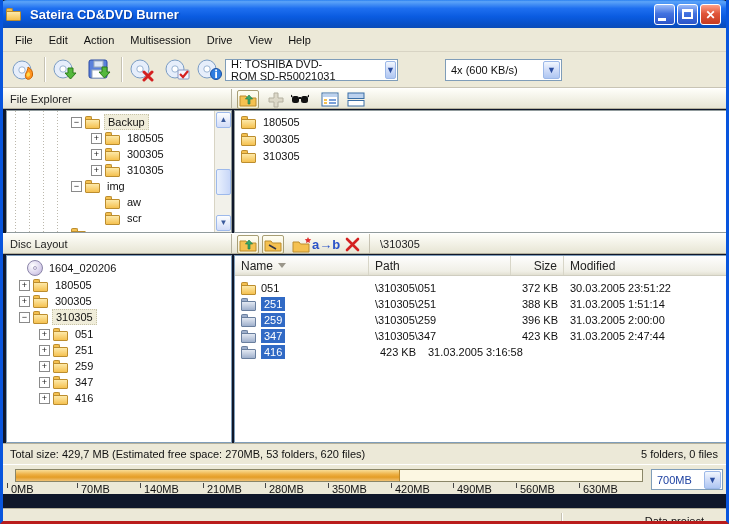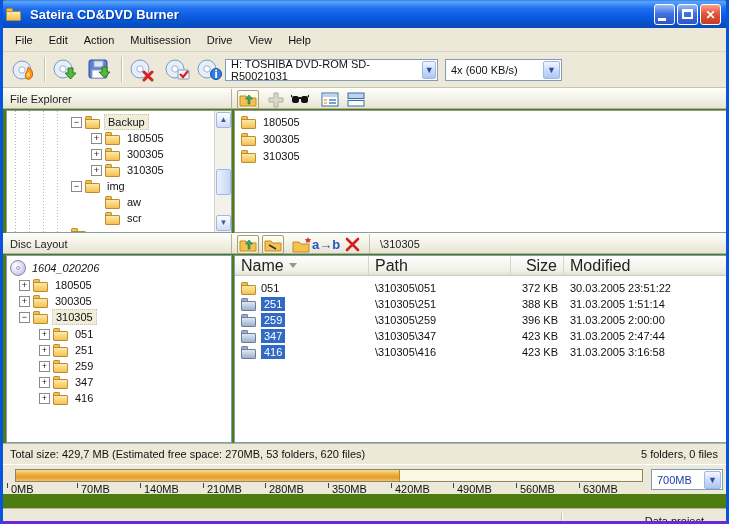--- a/index.html
+++ b/index.html
@@ -1,18 +1,18 @@
 <!DOCTYPE html>
 <html><head>
 <meta charset="utf-8">
 <style>
   html,body{margin:0;padding:0;background:#fff;}
   *{box-sizing:border-box;font-family:"Liberation Sans",sans-serif;}
-  #window{position:relative;width:729px;height:524px;background:#4d7c0f;overflow:hidden;
-    border-left:3px solid #0855dd;border-right:3px solid #0855dd;border-bottom:3px solid #6d28d9;}
+  #window{position:relative;width:729px;height:524px;background:#0f172a;overflow:hidden;
+    border-left:3px solid #0855dd;border-right:3px solid #0855dd;border-bottom:3px solid #b91c1c;}
   
   .titlebar{position:absolute;left:-3px;top:0;width:729px;height:28px;
     background:linear-gradient(180deg,#2a80f0 0%,#5ca4f8 6%,#1e6ff0 30%,#0a5be0 60%,#0850c8 85%,#0a4cb8 100%);
     border-radius:7px 7px 0 0;display:flex;align-items:center;padding:0 6px;}
   .titlebar .ttl{color:#fff;font-weight:bold;font-size:13px;text-shadow:1px 1px 1px #0a3a9a;margin-left:6px;}
   .winbtns{margin-left:auto;display:flex;gap:2px;padding-right:2px;}
   .wbtn{width:21px;height:21px;border:1px solid #fff;border-radius:3px;position:relative;
     background:linear-gradient(180deg,#9cbcf8,#4272e0 45%,#2c55c8);}
   .wbtn.close{background:linear-gradient(180deg,#ffa088,#e0563a 45%,#c83b20);}
   .wbtn .mini{position:absolute;left:3px;bottom:3px;width:8px;height:3px;background:#fff;}
@@ -55,21 +55,21 @@
     background:radial-gradient(circle at 35% 35%,#ffffff,#ddd6ee 55%,#b9aed8);position:relative;}
   .cdico::after{content:"";position:absolute;inset:5px;border-radius:50%;background:#f6f4fb;border:1px solid #a8a0c0;}
   
   .sbar{position:absolute;right:0;top:0;width:17px;height:100%;background:#f2f1ea;border-left:1px solid #d8d4c4;}
   .sbtn{position:absolute;left:1px;width:15px;height:16px;border:1px solid #9db9eb;border-radius:2px;
     background:linear-gradient(180deg,#fdfeff,#d2dcf8);color:#3a5a9c;font-size:8px;text-align:center;line-height:14px;}
   .sthumb{position:absolute;left:1px;width:15px;height:26px;border:1px solid #9db9eb;border-radius:2px;background:linear-gradient(90deg,#eaf1fd,#c8d7f8);}
   
   .thead{position:absolute;left:0;top:0;right:0;height:20px;display:flex;
     background:linear-gradient(180deg,#fefefe,#f0efe6 80%,#e2e0d2);border-bottom:1px solid #cfcdc0;}
-  .th{border-right:1px solid #d8d6c8;padding:3px 6px;font-size:16px;color:#222;display:flex;align-items:center;gap:5px;}
+  .th{border-right:1px solid #d8d6c8;padding:3px 6px;font-size:12px;color:#222;display:flex;align-items:center;gap:5px;}
   .drow{position:absolute;height:16px;display:flex;align-items:center;}
   .dcell{padding:0 6px;white-space:nowrap;overflow:hidden;display:flex;align-items:center;gap:4px;}
   .namehl{background:#316ac5;color:#fff;padding:1px 3px;}
   .sortarr{width:0;height:0;border-left:4px solid transparent;border-right:4px solid transparent;border-top:5px solid #9a968a;}
   
   .statusbar{position:absolute;left:0;top:443px;width:723px;height:21px;background:#ece9d8;border-top:1px solid #b4b09c;font-size:11px;color:#111;}
   .cap{position:absolute;left:0;top:464px;width:723px;height:30px;background:#ece9d8;border-top:1px solid #fff;}
   .capbar{position:absolute;left:12px;top:4px;width:628px;height:13px;background:#fcf7e2;border:1px solid #8a8668;}
   .capfill{height:100%;background:linear-gradient(180deg,#f9dd96 0%,#eeb045 40%,#e49d26 65%,#f0c173 100%);border-right:1px solid #b8862a;}
   .capscale{position:absolute;left:0;top:18px;width:640px;height:12px;font-size:11px;color:#111;}
@@ -163,21 +163,21 @@
     </span>
     <span class="tbtn" style="left:192px;">
       <svg width="26" height="24" viewBox="0 0 26 24">
         <circle cx="10" cy="11" r="9" fill="#e6eefb" stroke="#7a9cc4"></circle>
           <circle cx="10" cy="11" r="3.2" fill="#fff" stroke="#9ab4d4"></circle>
         <circle cx="19" cy="16" r="5.5" fill="#2f7de0" stroke="#1a4fa0"></circle>
         <rect x="18.2" y="14" width="1.8" height="6" fill="#fff"></rect>
           <rect x="18.2" y="11.5" width="1.8" height="1.8" fill="#fff"></rect>
       </svg>
     </span>
-    <div class="combo" style="left:222px;width:213px;gap:40px;">
+    <div class="combo" style="left:222px;width:173px;gap:40px;">
       <span>H: TOSHIBA DVD-ROM SD-R50021031</span>
       <span class="cab">▼</span>
     </div>
     <div class="combo" style="left:442px;width:117px;">
       <span>4x (600 KB/s)</span>
       <span class="cab">▼</span>
     </div>
   </div>
 
   <div class="sechdr" style="top:88px;">
@@ -345,21 +345,21 @@
     <span class="mbtn" style="left:338px;">
       <svg width="15" height="15" viewBox="0 0 15 15">
         <path d="M2 2 L13 13 M13 2 L2 13" stroke="#d42020" stroke-width="2.6" stroke-linecap="round"></path>
       </svg>
     </span>
     <span style="position:absolute;left:366px;top:0;width:1px;height:100%;background:#c6c2b2;"></span>
     <span style="position:absolute;left:377px;top:4px;">\310305</span>
   </div>
 
   <div class="panel" style="left:3px;top:255px;width:226px;height:188px;border-color:#7f9db9;">
-    <div class="trow" style="left:3px;top:4px;font-style:italic;">
+    <div class="trow" style="left:20px;top:4px;">
       <span class="cdico"></span>
       <span class="tlabel">1604_020206</span>
     </div>
     <div class="trow" style="left:12px;top:21px;">
       <span class="exp">+</span>
       <span class="fldr">
           <b></b>
           <i></i>
         </span>
       <span class="tlabel">180505</span>
@@ -488,21 +488,20 @@
       <span class="dcell" style="flex:1;">31.03.2005 2:47:44</span>
     </div>
     <div class="drow" style="left:0;top:88px;width:100%;">
       <span class="dcell" style="width:134px;">
           <span class="fldr blue">
             <b></b>
             <i></i>
           </span>
           <span class="namehl">416</span>
         </span>
-      <span class="dcell" style="width:142px;">\310305\416</span>
       <span class="dcell" style="width:53px;justify-content:flex-end;">423 KB</span>
       <span class="dcell" style="flex:1;">31.03.2005 3:16:58</span>
     </div>
   </div>
 
   <div class="statusbar">
     <span style="position:absolute;left:7px;top:4px;">Total size: 429,7 MB (Estimated free space: 270MB, 53 folders, 620 files)</span>
     <span style="position:absolute;right:8px;top:4px;">5 folders, 0 files</span>
   </div>
 

